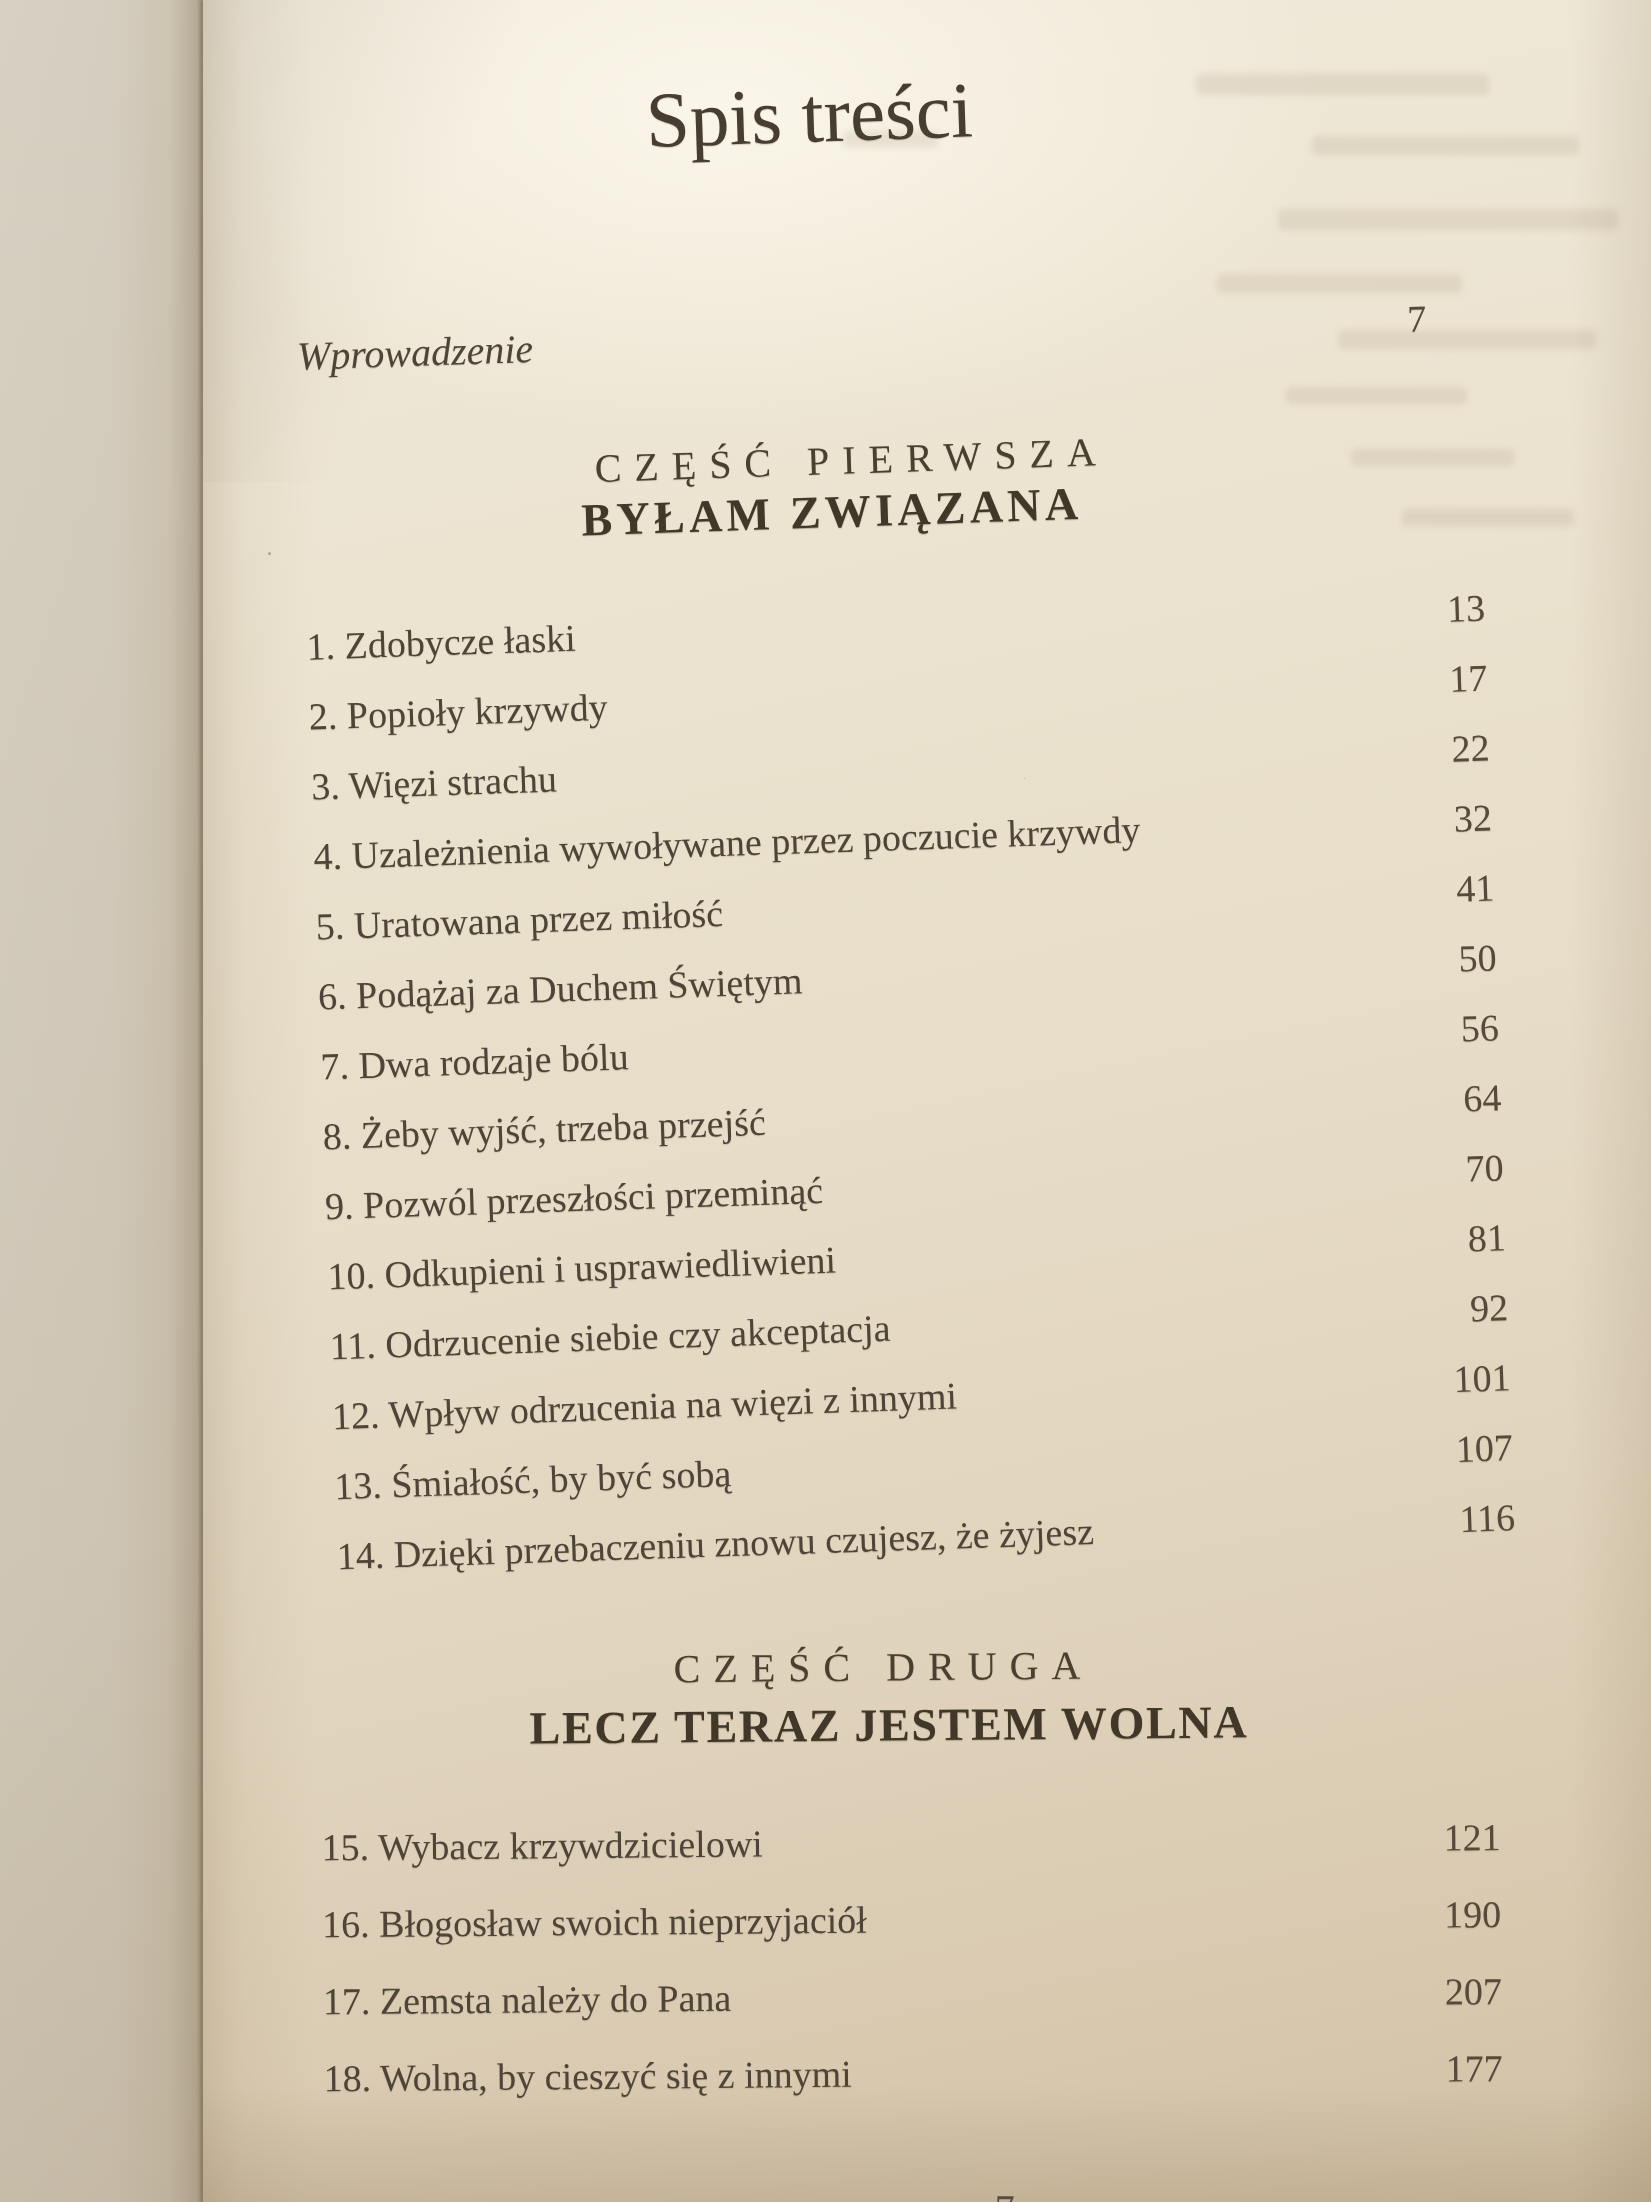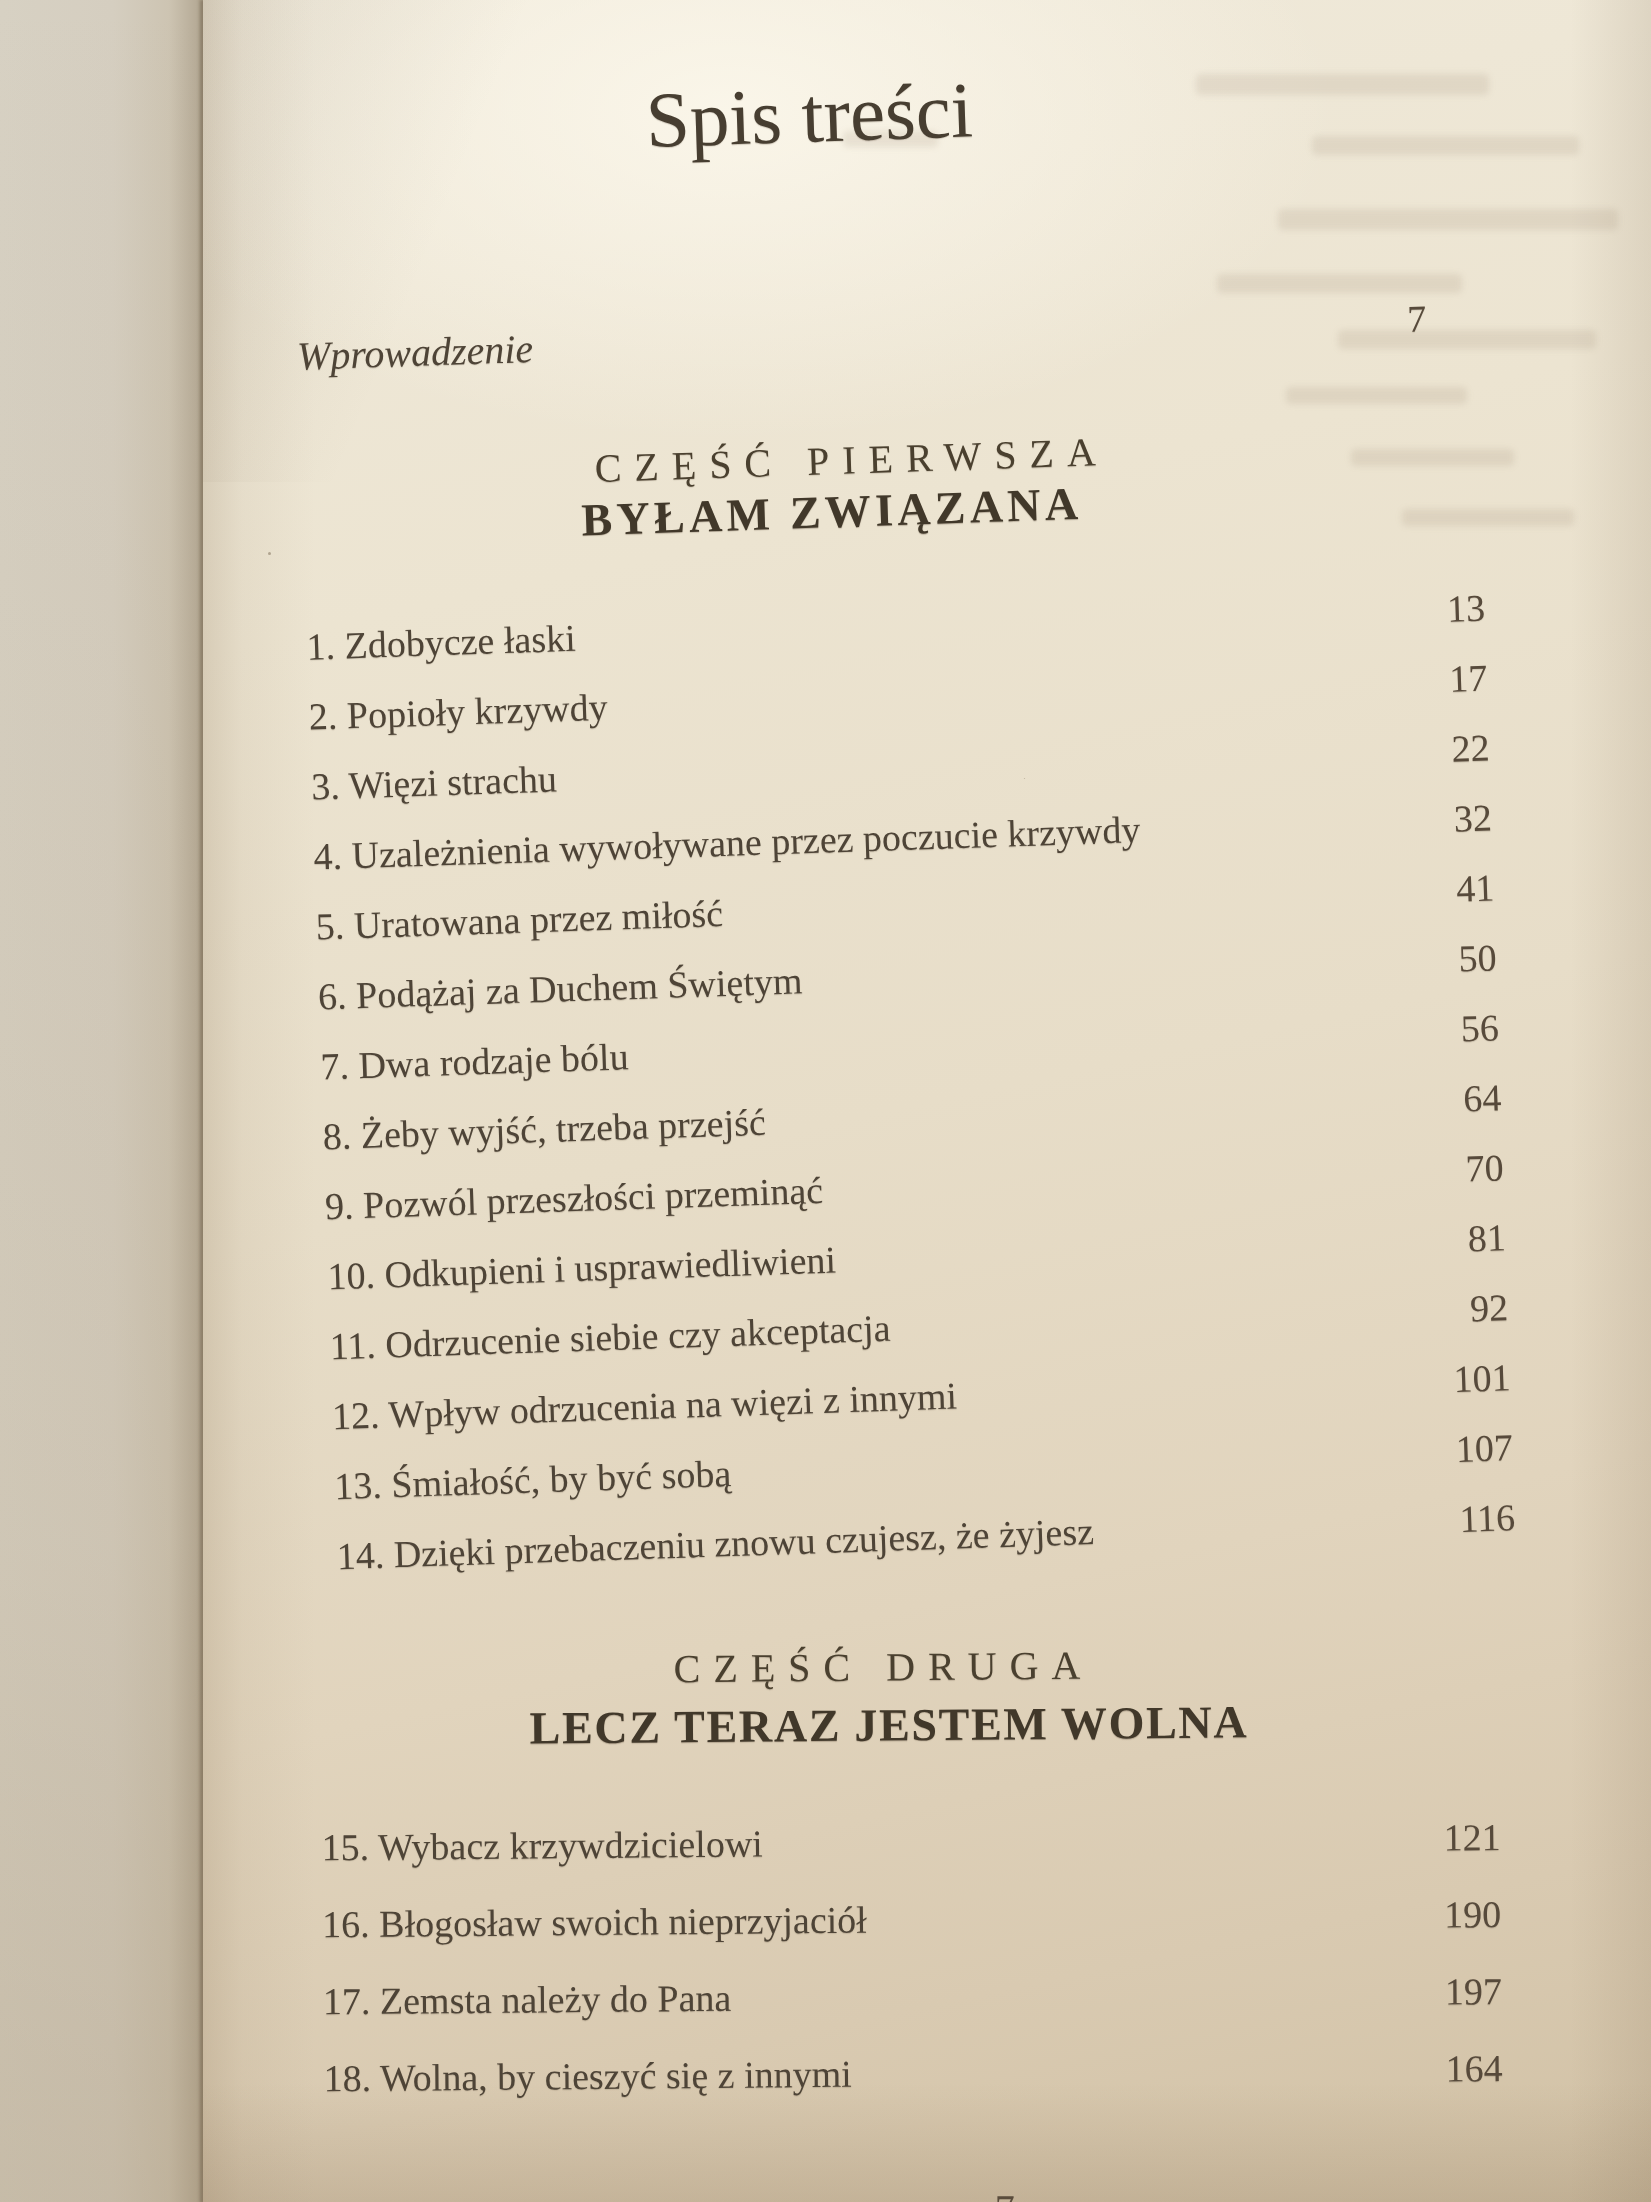--- a/index.html
+++ b/index.html
@@ -179,25 +179,25 @@
         <div class="toc-row">
           <span class="entry-title">15. Wybacz krzywdzicielowi</span>
           <span class="entry-page">121</span>
         </div>
         <div class="toc-row">
           <span class="entry-title">16. Błogosław swoich nieprzyjaciół</span>
           <span class="entry-page">190</span>
         </div>
         <div class="toc-row">
           <span class="entry-title">17. Zemsta należy do Pana</span>
-          <span class="entry-page">197</span>
+          <span class="entry-page">207</span>
         </div>
         <div class="toc-row">
           <span class="entry-title">18. Wolna, by cieszyć się z innymi</span>
-          <span class="entry-page">164</span>
+          <span class="entry-page">177</span>
         </div>
       </div>
 
     <div class="folio-partial">7</div>
   </div>
 
 </div>
 
 
 </body></html>

